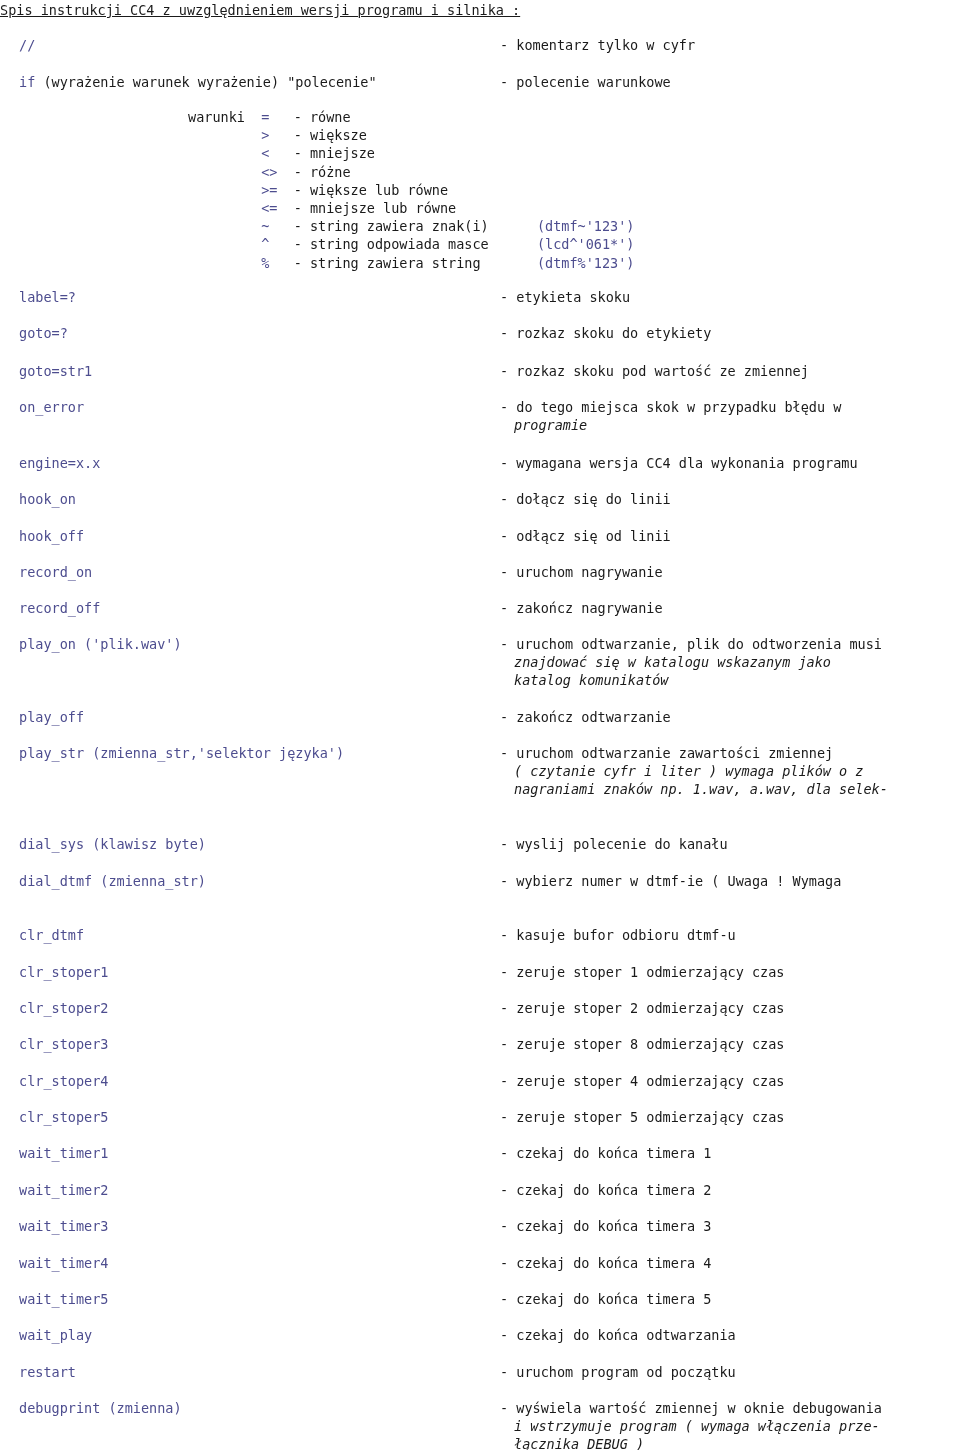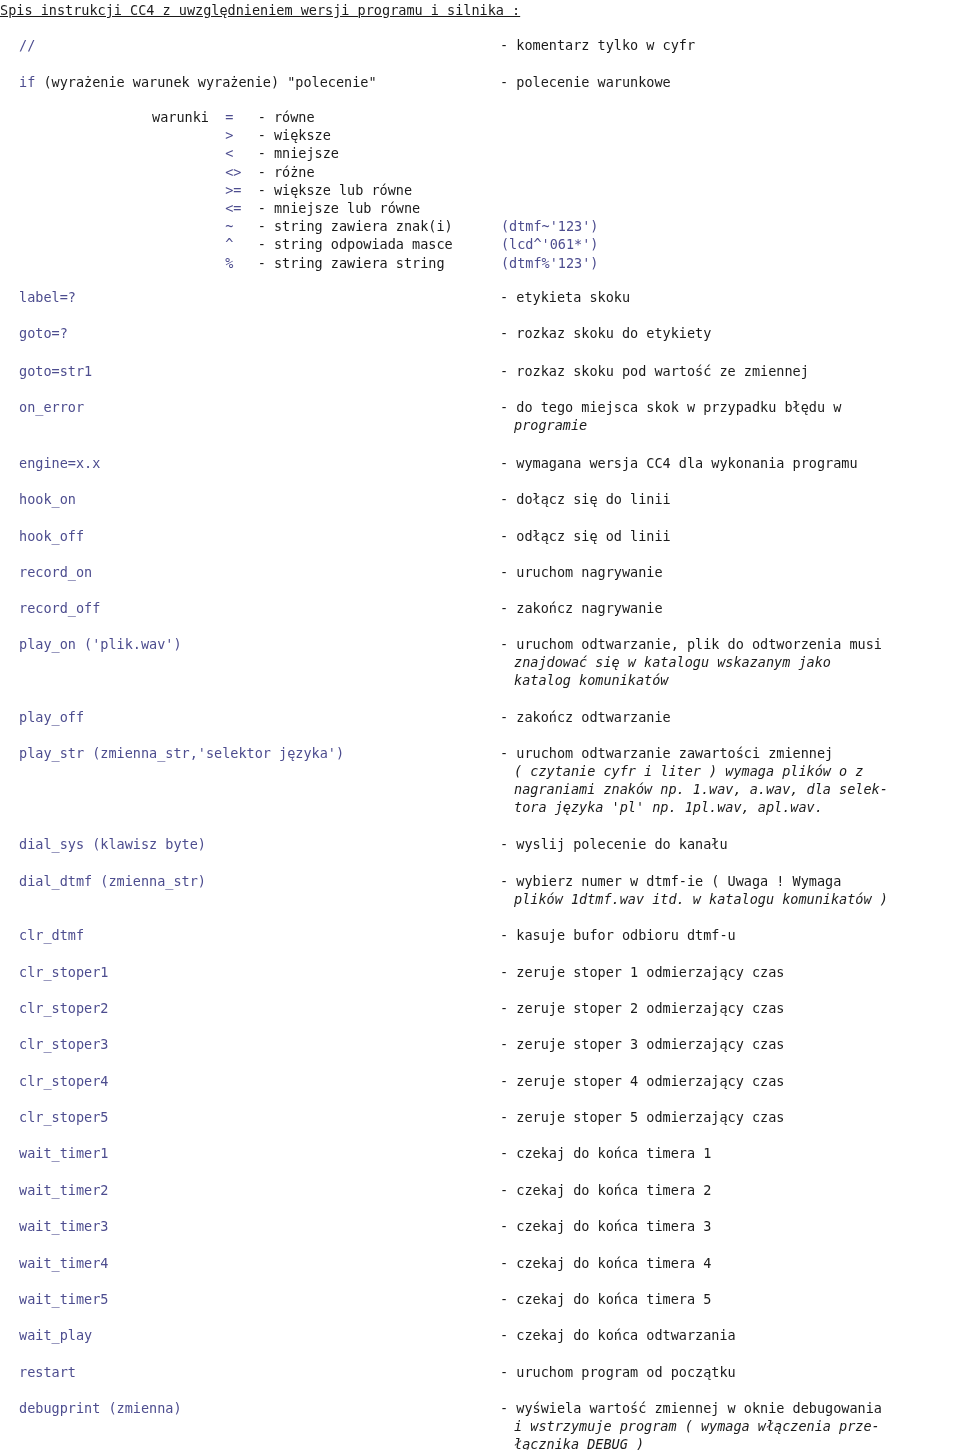--- a/index.html
+++ b/index.html
@@ -72,20 +72,21 @@
     white-space: pre;
     color: #1a1a1a;
   }
   .cond-line {
     white-space: pre;
     display: block;
     line-height: 18.2px;
   }
   .cond-label {
     color: #1a1a1a;
+    margin-left: 36px;
   }
   .cond-op {
     color: #4d4d8f;
   }
   .cond-ex {
     color: #4d4d8f;
     margin-left: 40px;
   }
 </style>
 </head>
@@ -148,45 +149,45 @@
       <div class="row" style="top: 635px;">
         <div class="kw">play_on ('plik.wav')</div>
         <div class="desc"><span>- uruchom odtwarzanie, plik do odtworzenia musi</span><span class="cont">znajdować się w katalogu wskazanym jako</span><span class="cont">katalog komunikatów</span></div>
       </div>
       <div class="row" style="top: 708px;">
         <div class="kw">play_off</div>
         <div class="desc"><span>- zakończ odtwarzanie</span></div>
       </div>
       <div class="row" style="top: 744px;">
         <div class="kw">play_str (zmienna_str,'selektor języka')</div>
-        <div class="desc"><span>- uruchom odtwarzanie zawartości zmiennej</span><span class="cont">( czytanie cyfr i liter ) wymaga plików o z</span><span class="cont">nagraniami znaków np. 1.wav, a.wav, dla selek-</span><span class="cont">tora języka 'pl' np. 1pl.wav, apl.wav.</span></div>
+        <div class="desc"><span>- uruchom odtwarzanie zawartości zmiennej</span><span class="cont">( czytanie cyfr i liter ) wymaga plików o z</span><span class="cont">nagraniami znaków np. 1.wav, a.wav, dla selek-</span></div>
       </div>
       <div class="row" style="top: 835px;">
         <div class="kw">dial_sys (klawisz byte)</div>
         <div class="desc"><span>- wyslij polecenie do kanału</span></div>
       </div>
       <div class="row" style="top: 872px;">
         <div class="kw">dial_dtmf (zmienna_str)</div>
-        <div class="desc"><span>- wybierz numer w dtmf-ie ( Uwaga ! Wymaga</span><span class="cont">plików 1dtmf.wav itd. w katalogu komunikatów )</span></div>
+        <div class="desc"><span>- wybierz numer w dtmf-ie ( Uwaga ! Wymaga</span></div>
       </div>
       <div class="row" style="top: 926px;">
         <div class="kw">clr_dtmf</div>
         <div class="desc"><span>- kasuje bufor odbioru dtmf-u</span></div>
       </div>
       <div class="row" style="top: 963px;">
         <div class="kw">clr_stoper1</div>
         <div class="desc"><span>- zeruje stoper 1 odmierzający czas</span></div>
       </div>
       <div class="row" style="top: 999px;">
         <div class="kw">clr_stoper2</div>
         <div class="desc"><span>- zeruje stoper 2 odmierzający czas</span></div>
       </div>
       <div class="row" style="top: 1035px;">
         <div class="kw">clr_stoper3</div>
-        <div class="desc"><span>- zeruje stoper 3 odmierzający czas</span></div>
+        <div class="desc"><span>- zeruje stoper 8 odmierzający czas</span></div>
       </div>
       <div class="row" style="top: 1072px;">
         <div class="kw">clr_stoper4</div>
         <div class="desc"><span>- zeruje stoper 4 odmierzający czas</span></div>
       </div>
       <div class="row" style="top: 1108px;">
         <div class="kw">clr_stoper5</div>
         <div class="desc"><span>- zeruje stoper 5 odmierzający czas</span></div>
       </div>
       <div class="row" style="top: 1144px;">

